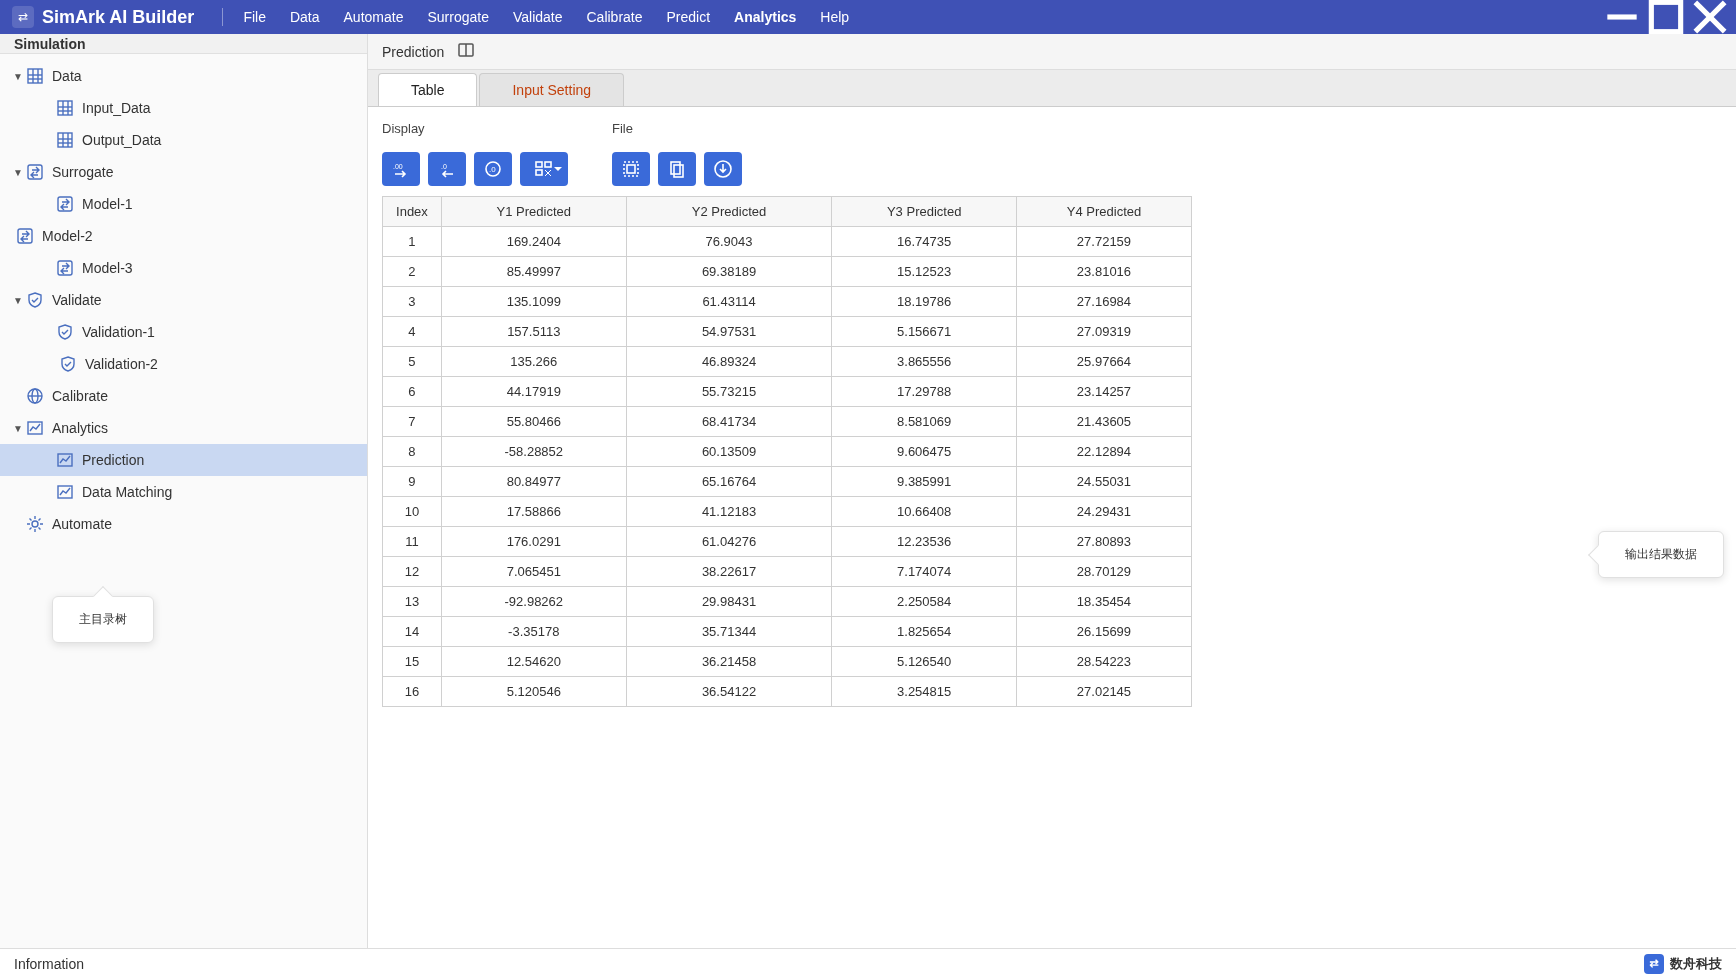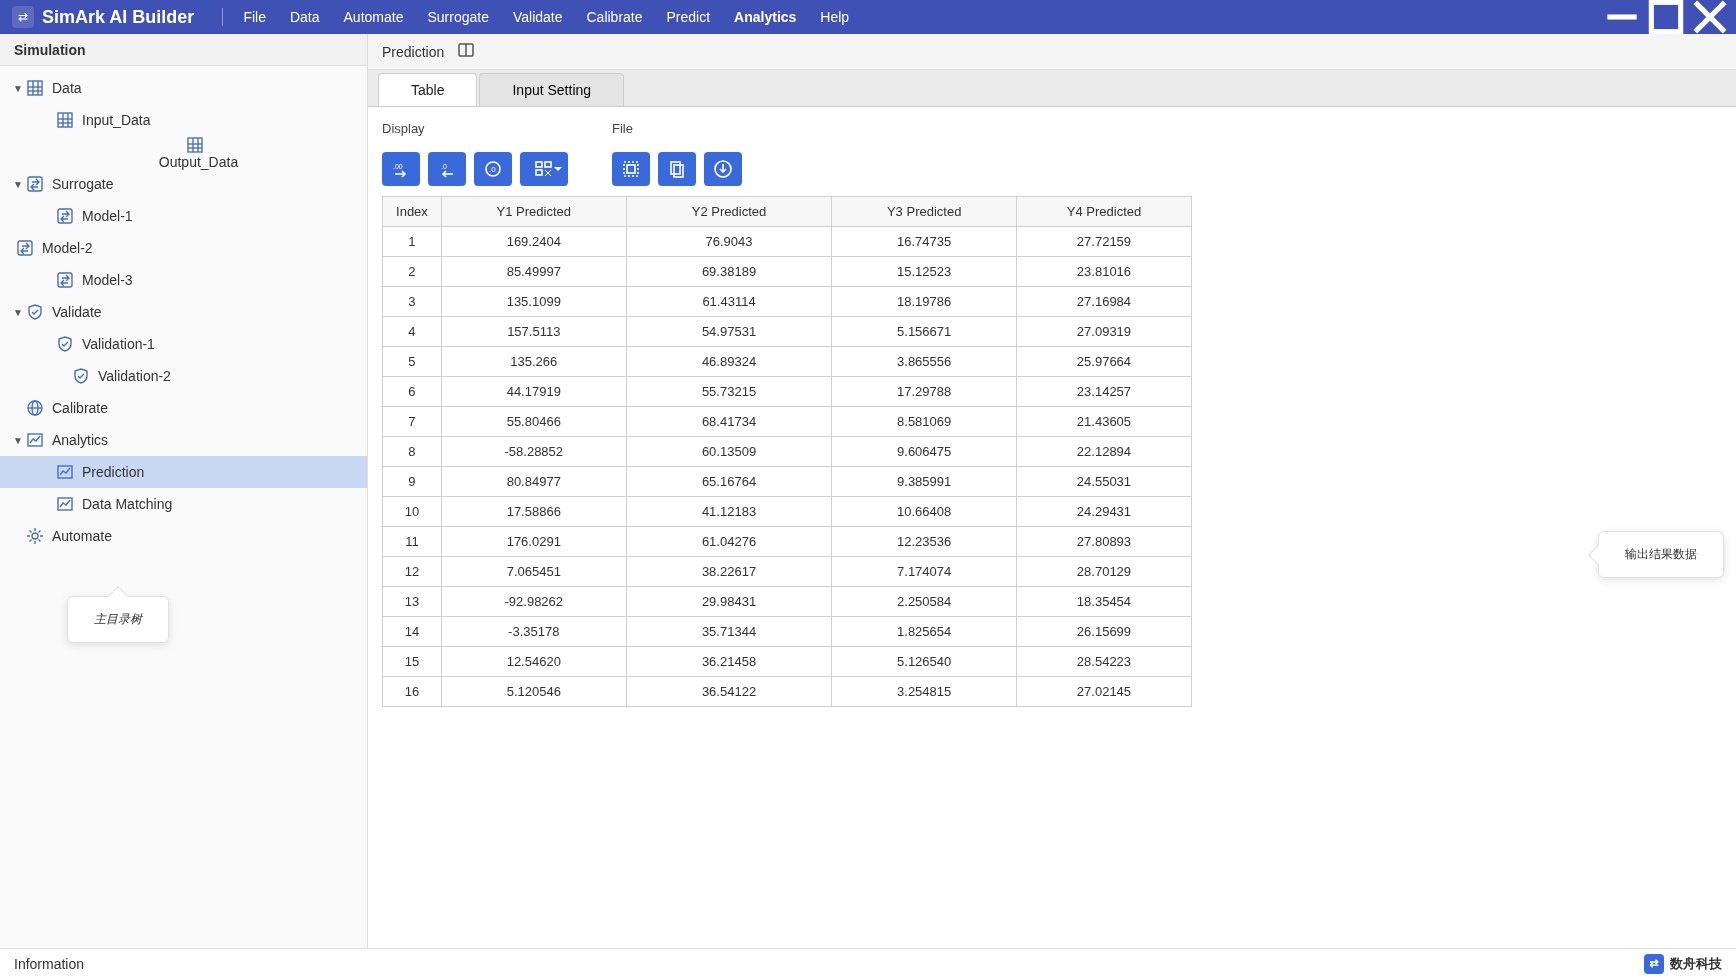--- a/index.html
+++ b/index.html
@@ -9,34 +9,34 @@
   .app-title { font-weight: 600; font-size: 18px; margin-right: 20px; }
   .menu-sep { width:1px; height:18px; background: rgba(255,255,255,.4); margin: 0 8px; }
   .menu-item { padding: 4px 12px; cursor: pointer; border-radius:2px; }
   .menu-item.active { font-weight:700; }
   .title-spacer { flex:1; }
   .win-btn { width: 44px; height: 34px; display:flex; align-items:center; justify-content:center; cursor:pointer; }
   .win-btn svg { stroke: #fff; fill:none; stroke-width:1.4; }
 
   .body { display:flex; height: calc(100% - 34px - 30px); }
   .sidebar { width: 368px; border-right:1px solid #ddd; background:#fafafa; display:flex; flex-direction:column; }
-  .sidebar-header { height:32px; display:flex; align-items:center; padding:0 14px; font-weight:600; border-bottom:1px solid #e0e0e0; background:#f1f1f1; }
+  .sidebar-header { height:20px; display:flex; align-items:center; padding:0 14px; font-weight:600; border-bottom:1px solid #e0e0e0; background:#f1f1f1; }
   .tree { flex:1; overflow:auto; padding: 6px 0; }
   .tree-row { height:32px; display:flex; align-items:center; cursor:pointer; padding-right:10px; }
   .tree-row.sel { background:#c9d8f2; }
   .expander { width:16px; text-align:center; font-size:10px; color:#555; }
   .ticon { width:18px; height:18px; margin-right:8px; display:flex; align-items:center; justify-content:center; }
   .ticon svg { width:18px; height:18px; }
   .lbl {}
 
   .main { flex:1; display:flex; flex-direction:column; background:#ececec; }
   .pred-bar { height:36px; background:#f5f5f5; border-bottom:1px solid #ddd; display:flex; align-items:center; padding:0 14px; gap:14px; }
   .pred-bar .pbicon svg { width:16px; height:16px; stroke:#555; fill:none; stroke-width:1.5; }
   .tabs { height:36px; display:flex; align-items:flex-end; padding-left:10px; background:#ececec; }
-  .tab { padding:8px 32px; border:1px solid #ccc; border-bottom:none; background:#e4e4e4; border-radius:4px 4px 0 0; margin-right:2px; cursor:pointer; color:#000000; }
+  .tab { padding:8px 32px; border:1px solid #ccc; border-bottom:none; background:#e4e4e4; border-radius:4px 4px 0 0; margin-right:2px; cursor:pointer; color:#c2410c; }
   .tab.active { background:#fff; color:#222; font-weight:500; }
   .content { flex:1; background:#fff; border-top:1px solid #ccc; padding:14px 14px 0 14px; position:relative; }
   .toolbar { display:flex; gap:44px; margin-bottom:10px; }
   .tgroup-label { font-size:13px; color:#444; margin-bottom:16px; }
   .tgroup-btns { display:flex; gap:8px; }
   .tbtn { width:38px; height:34px; background:#3a6ad9; border-radius:4px; display:flex; align-items:center; justify-content:center; cursor:pointer; }
   .tbtn svg { stroke:#fff; fill:none; stroke-width:1.6; width:20px; height:20px; }
   .tbtn.drop { width:48px; position:relative; }
   .tbtn.drop::after { content:""; position:absolute; right:6px; top:15px; border:4px solid transparent; border-top-color:#fff; }
 
@@ -44,21 +44,21 @@
   table.data th, table.data td { border:1px solid #d0d0d0; text-align:center; height:30px; font-size:13px; }
   table.data th { background:#f7f7f7; font-weight:500; }
   table.data th:nth-child(1){width:60px;}
   table.data th:nth-child(2){width:190px;}
   table.data th:nth-child(3){width:212px;}
   table.data th:nth-child(4){width:190px;}
   table.data th:nth-child(5){width:180px;}
 
   .callout { position:absolute; background:#fff; border:1px solid #e0e0e0; border-radius:6px; padding:14px 26px; font-size:12px; box-shadow:0 2px 8px rgba(0,0,0,.12); }
   .callout .arrow { position:absolute; width:14px; height:14px; background:#fff; border-left:1px solid #e0e0e0; border-top:1px solid #e0e0e0; transform:rotate(45deg); }
-  .callout.c1 { left:67px; top:596px;font-style:italic; }
+  .callout.c1 { left:52px; top:596px; }
   .callout.c1 .arrow { top:-8px; left:50%; margin-left:-7px; }
   .callout.c2 { left:1230px; top:424px; }
   .callout.c2 .arrow { left:-8px; top:50%; margin-top:-7px; transform:rotate(-45deg); }
 
   .status { height:30px; border-top:1px solid #ddd; display:flex; align-items:center; padding:0 14px; background:#fff; }
   .status .brand { margin-left:auto; display:flex; align-items:center; gap:6px; font-size:13px; color:#333; font-weight:600; }
   .brand-icon { width:20px; height:20px; background:#3a6ad9; border-radius:4px; display:flex; align-items:center; justify-content:center; color:#fff; font-size:11px;}
 </style>
 </head>
 <body>
@@ -121,21 +121,21 @@
             <svg viewBox="0 0 18 18" stroke="#4a6fbf" fill="none" stroke-width="1.4">
               <rect x="2" y="2" width="14" height="14"></rect>
               <line x1="2" y1="8" x2="16" y2="8"></line>
               <line x1="2" y1="12" x2="16" y2="12"></line>
               <line x1="7" y1="2" x2="7" y2="16"></line>
               <line x1="12" y1="2" x2="12" y2="16"></line>
             </svg>
           </span>
           <span class="lbl">Input_Data</span>
         </div>
-        <div class="tree-row" style="padding-left: 40px; flex-direction: column;">
+        <div class="tree-row" style="padding-left: 40px;">
           <span class="expander"></span>
           <span class="ticon">
             <svg viewBox="0 0 18 18" stroke="#4a6fbf" fill="none" stroke-width="1.4">
               <rect x="2" y="2" width="14" height="14"></rect>
               <line x1="2" y1="8" x2="16" y2="8"></line>
               <line x1="2" y1="12" x2="16" y2="12"></line>
               <line x1="7" y1="2" x2="7" y2="16"></line>
               <line x1="12" y1="2" x2="12" y2="16"></line>
             </svg>
           </span>
@@ -194,21 +194,21 @@
         <div class="tree-row" style="padding-left: 40px;">
           <span class="expander"></span>
           <span class="ticon">
             <svg viewBox="0 0 18 18" stroke="#4a6fbf" fill="none" stroke-width="1.4">
               <path d="M9 2 l6 2 v5 c0 4 -3 6 -6 7 c-3 -1 -6 -3 -6 -7 v-5 z"></path>
               <path d="M6 9 l2 2 l4 -4"></path>
             </svg>
           </span>
           <span class="lbl">Validation-1</span>
         </div>
-        <div class="tree-row" style="padding-left: 56px; align-items: center;">
+        <div class="tree-row" style="padding-left: 43px; align-items: center;">
           <span class="expander"></span>
           <span class="ticon">
             <svg viewBox="0 0 18 18" stroke="#4a6fbf" fill="none" stroke-width="1.4">
               <path d="M9 2 l6 2 v5 c0 4 -3 6 -6 7 c-3 -1 -6 -3 -6 -7 v-5 z"></path>
               <path d="M6 9 l2 2 l4 -4"></path>
             </svg>
           </span>
           <span class="lbl">Validation-2</span>
         </div>
         <div class="tree-row" style="padding-left: 10px;">

